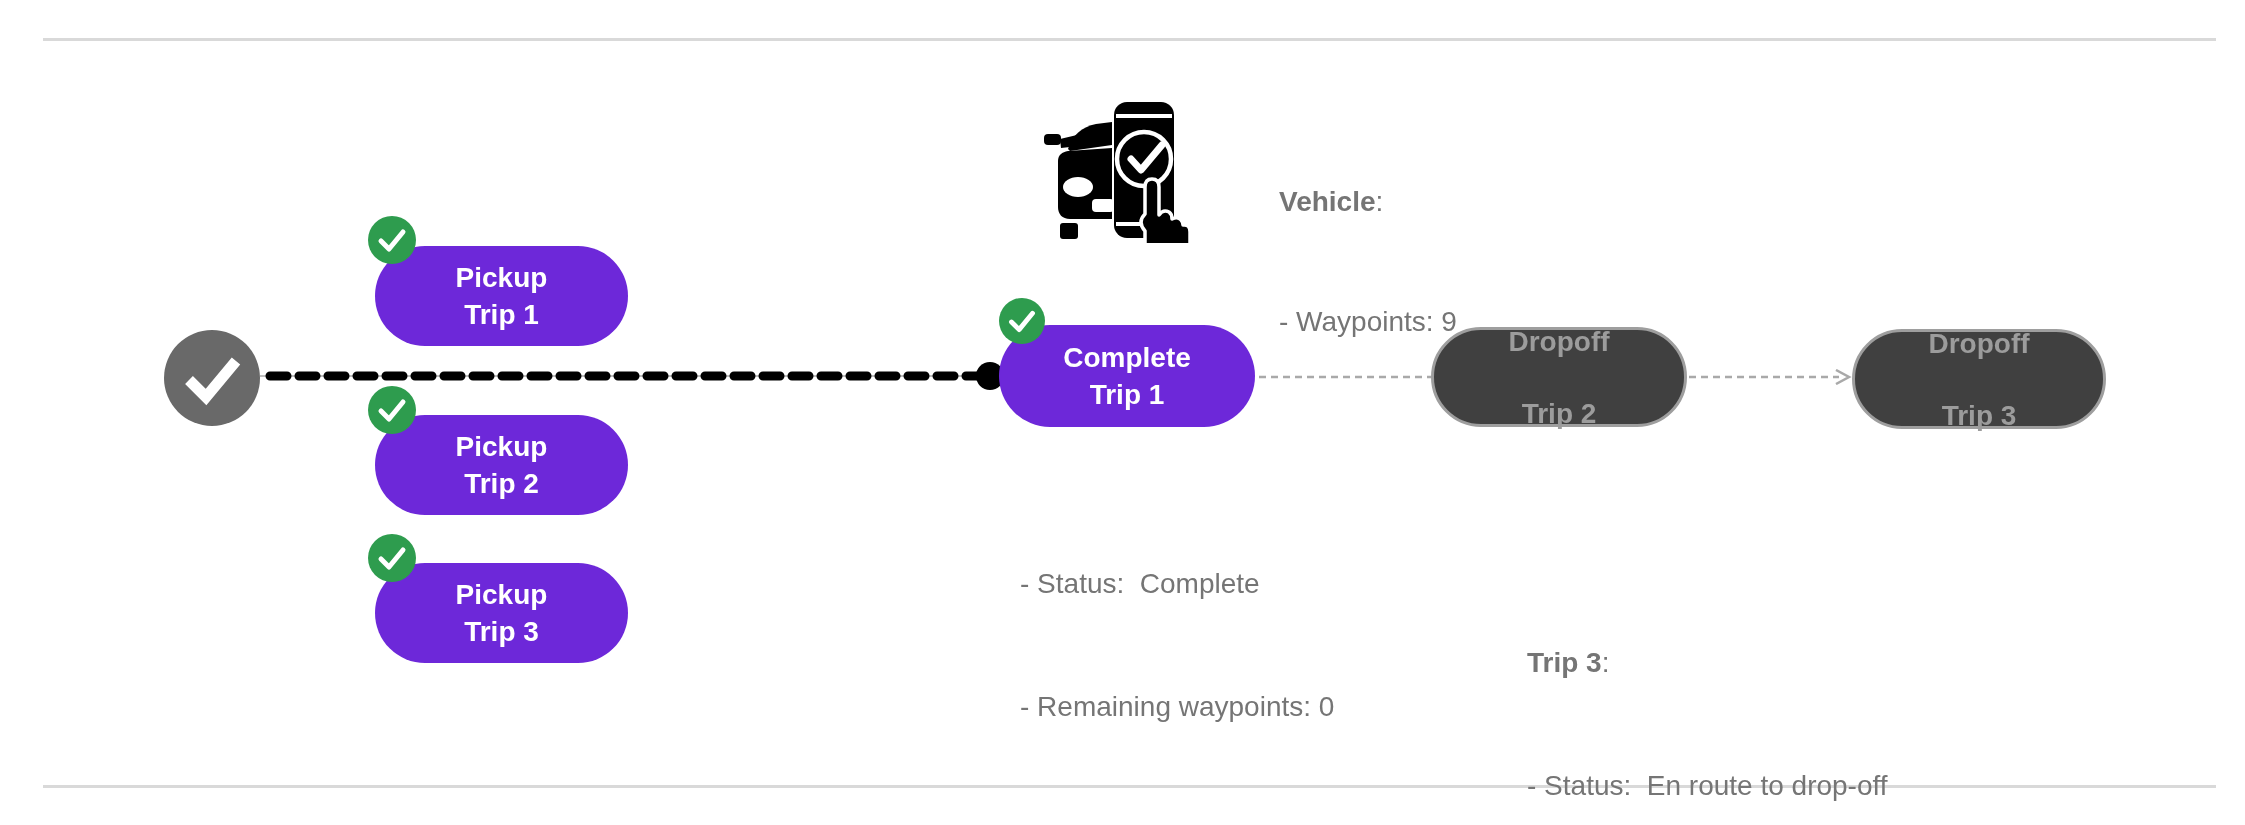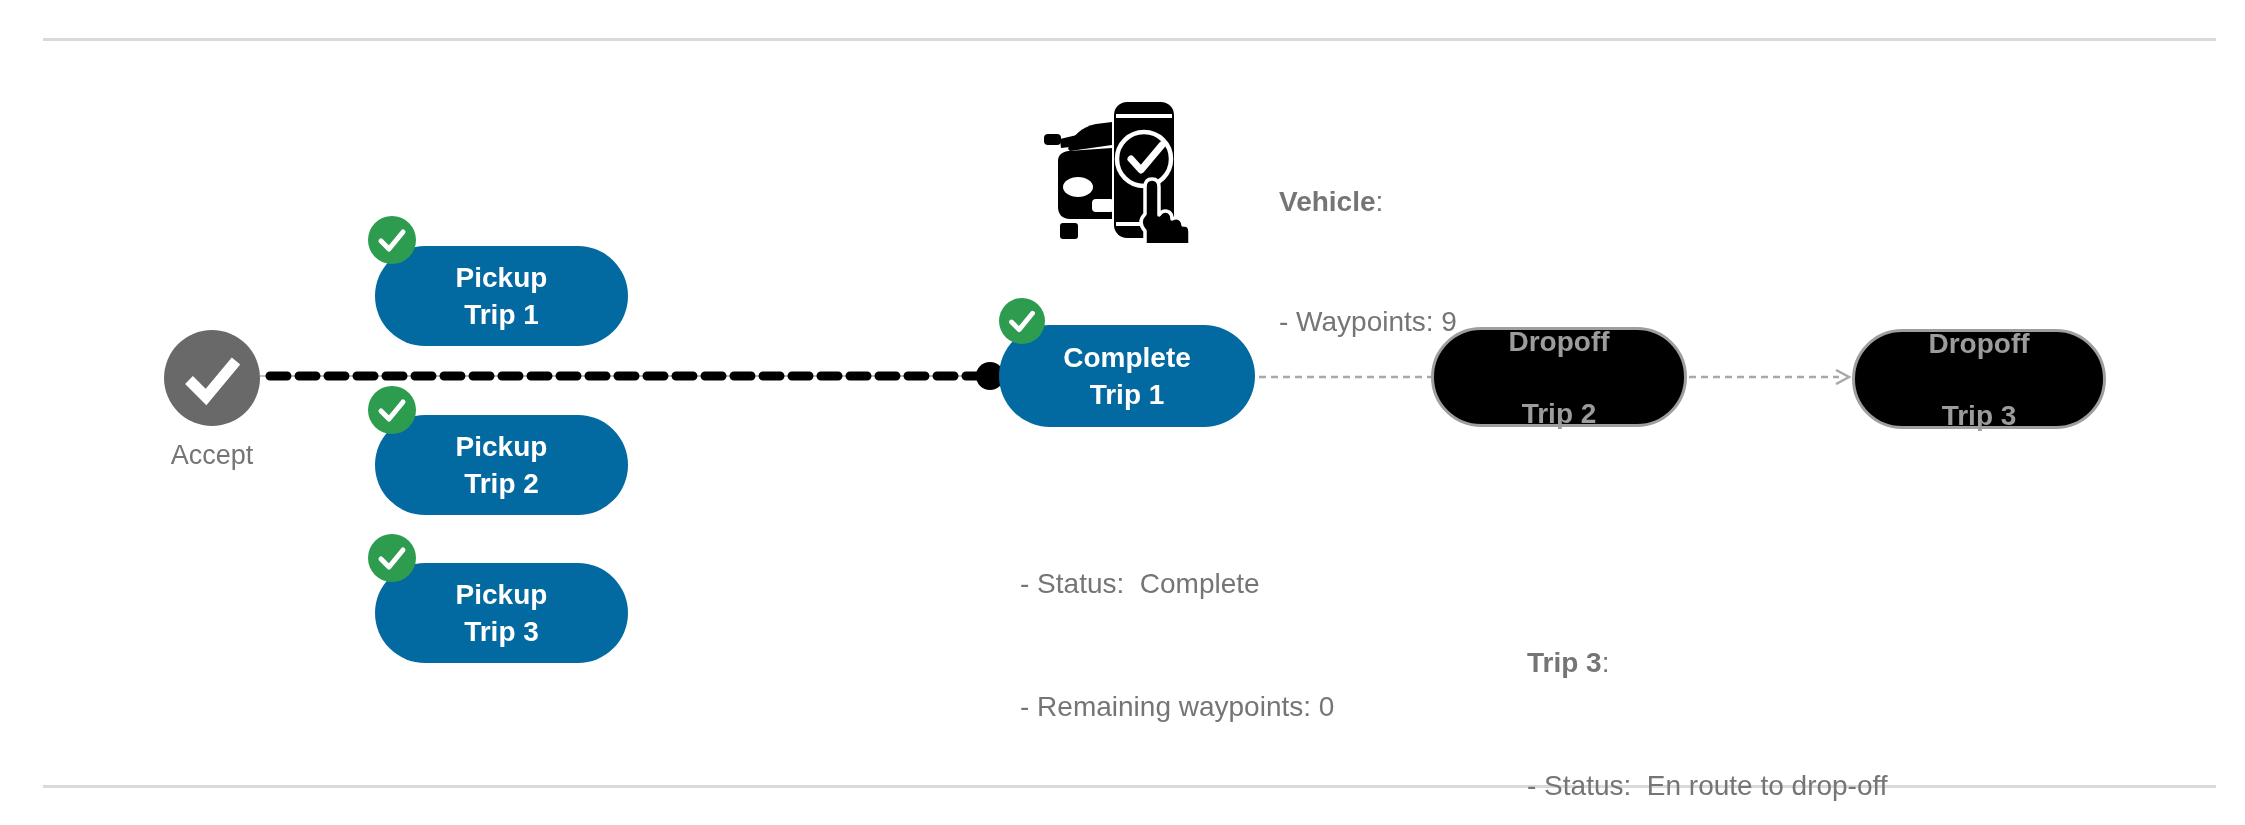--- a/index.html
+++ b/index.html
@@ -31,23 +31,23 @@
     position: absolute;
     width: 253px;
     height: 100px;
     border-radius: 52px;
     display: flex;
     flex-direction: column;
     align-items: center;
     justify-content: center;
     text-align: center;
   }
-  .pill.orange { background: #0369a1; }
+  .pill.orange { background: #6d28d9; }
   .pill.outline {
-    background: #000000;
+    background: #404040;
     border: 3px solid #9E9E9E;
     box-sizing: border-box;
     gap: 35px;
   }
   .pill-line {
     font-size: 28px;
     font-weight: 700;
     line-height: 37px;
     color: #ffffff;
     white-space: pre;
@@ -141,21 +141,20 @@
   <div class="vehicle-text">
     <div><b class="bold">Vehicle</b><span>:</span></div>
     <div>- Waypoints: 9</div>
   </div>
 
   <svg class="node-circle" viewBox="0 0 96 96">
     <circle cx="48" cy="48" r="48" fill="#696969"></circle>
     <path d="M25 50 L42 67 L72 31" fill="none" stroke="#ffffff" stroke-width="11" stroke-linecap="butt" stroke-linejoin="miter"></path>
   </svg>
   <div class="start-label">
-    <div>Accept</div>
   </div>
 
   <svg class="connector" style="left:260px; top:365px; width:730px; height:22px;" viewBox="0 0 730 22">
     <line x1="0" y1="11" x2="730" y2="11" stroke="#BFBFBF" stroke-width="2"></line>
     <line x1="10" y1="11" x2="724" y2="11" stroke="#000000" stroke-width="9" stroke-dasharray="17 12" stroke-linecap="round"></line>
   </svg>
   <div class="dot"></div>
 
   <div class="pill orange" style="left:375px; top:246px;">
     <div class="pill-line">Pickup</div>

